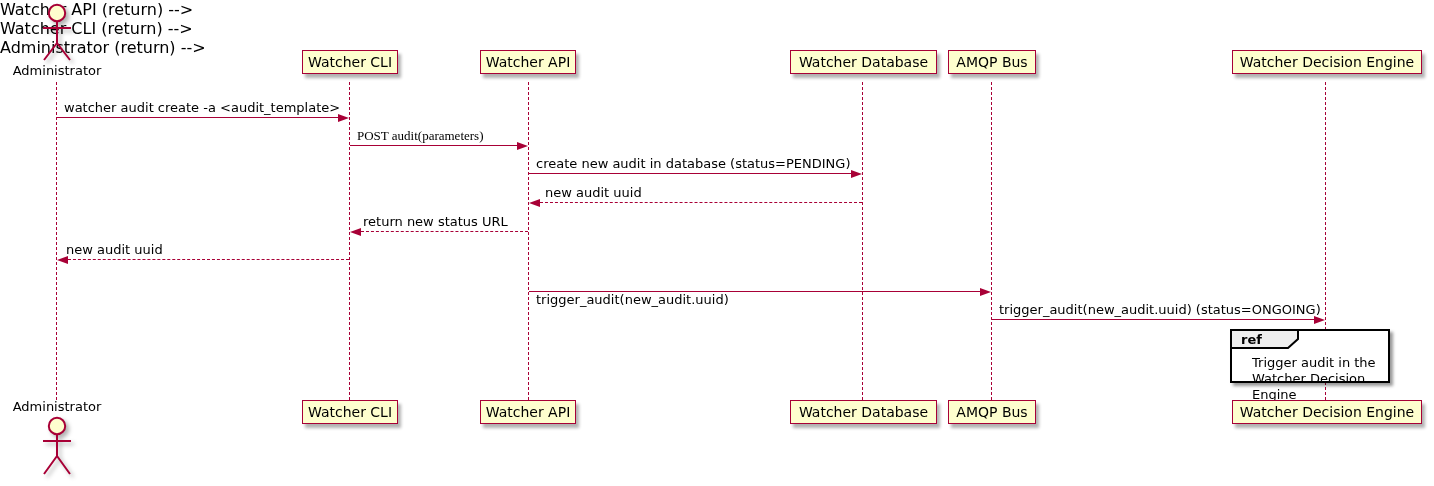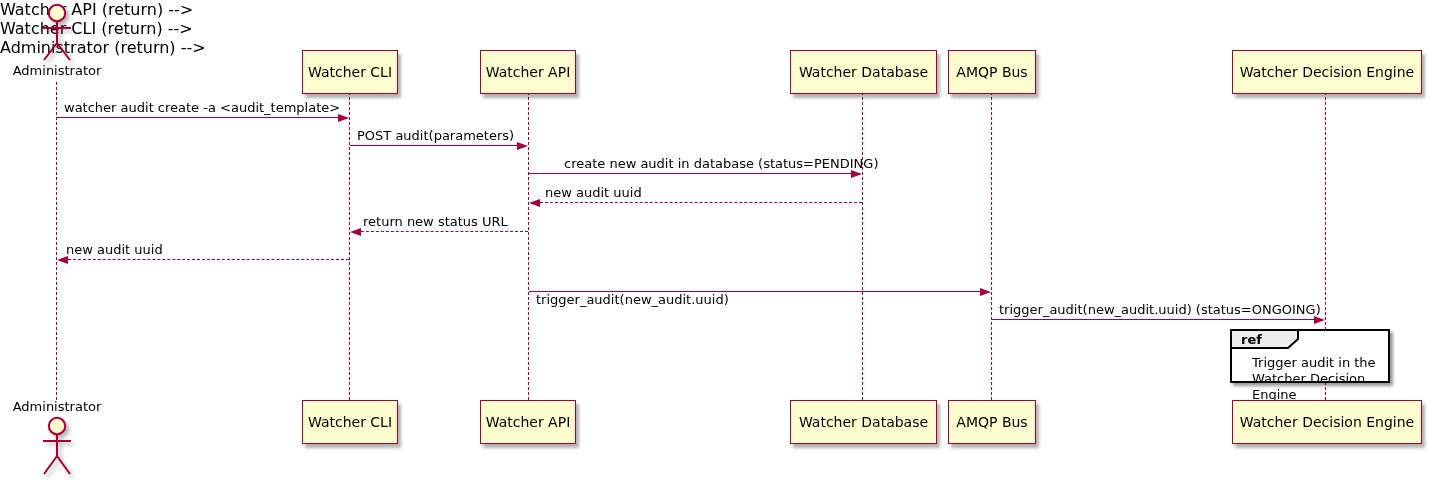--- a/index.html
+++ b/index.html
@@ -13,21 +13,21 @@
     --ref-fill:#FFFFFF;
   }
   html,body{margin:0;padding:0;background:#fff;}
   .canvas{
     position:relative;width:1434px;height:486px;
     background:var(--background);
     font-family:"DejaVu Sans","Liberation Sans",sans-serif;
     color:var(--text);overflow:hidden;
   }
   .pbox{
-    position:absolute;height:44px;box-sizing:border-box;
+    position:absolute;height:24px;box-sizing:border-box;
     background:var(--participant-fill);
     border:1.7px solid var(--participant-border);
     display:flex;align-items:center;justify-content:center;
     font-size:14px;white-space:nowrap;
     box-shadow:3px 4px 3px rgba(0,0,0,0.3);
   }
   .lifeline{
     position:absolute;top:82px;height:318px;width:0;
     border-left:1px dashed var(--participant-border);
   }
@@ -95,28 +95,28 @@
 
   
   <div>
     <div class="msg-label" style="left:64px;top:100px;">watcher audit create -a &lt;audit_template&gt;</div>
     <div class="msg-line solid" style="left:57px;top:117px;width:283px;"></div>
     <div class="head right" style="left:338px;top:114px;"></div>
   </div>
 
   
   <div>
-    <div class="msg-label" style="left:357px;top:128px;">POST audit(parameters)</div>
+    <div class="msg-label" style="left:357px;top:128px;font-family:Liberation Serif, serif;">POST audit(parameters)</div>
     <div class="msg-line solid" style="left:350px;top:145px;width:168px;"></div>
     <div class="head right" style="left:517px;top:142px;"></div>
   </div>
 
   
   <div>
-    <div class="msg-label" style="left:564px;top:156px;">create new audit in database (status=PENDING)</div>
+    <div class="msg-label" style="left:536px;top:156px;">create new audit in database (status=PENDING)</div>
     <div class="msg-line solid" style="left:529px;top:173px;width:323px;"></div>
     <div class="head right" style="left:851px;top:170px;"></div>
   </div>
 
    Watcher API (return) --&gt;
   <div>
     <div class="msg-label" style="left:545px;top:185px;">new audit uuid</div>
     <div class="msg-line dashed" style="left:540px;top:202px;width:322px;"></div>
     <div class="head left" style="left:529px;top:199px;"></div>
   </div>

